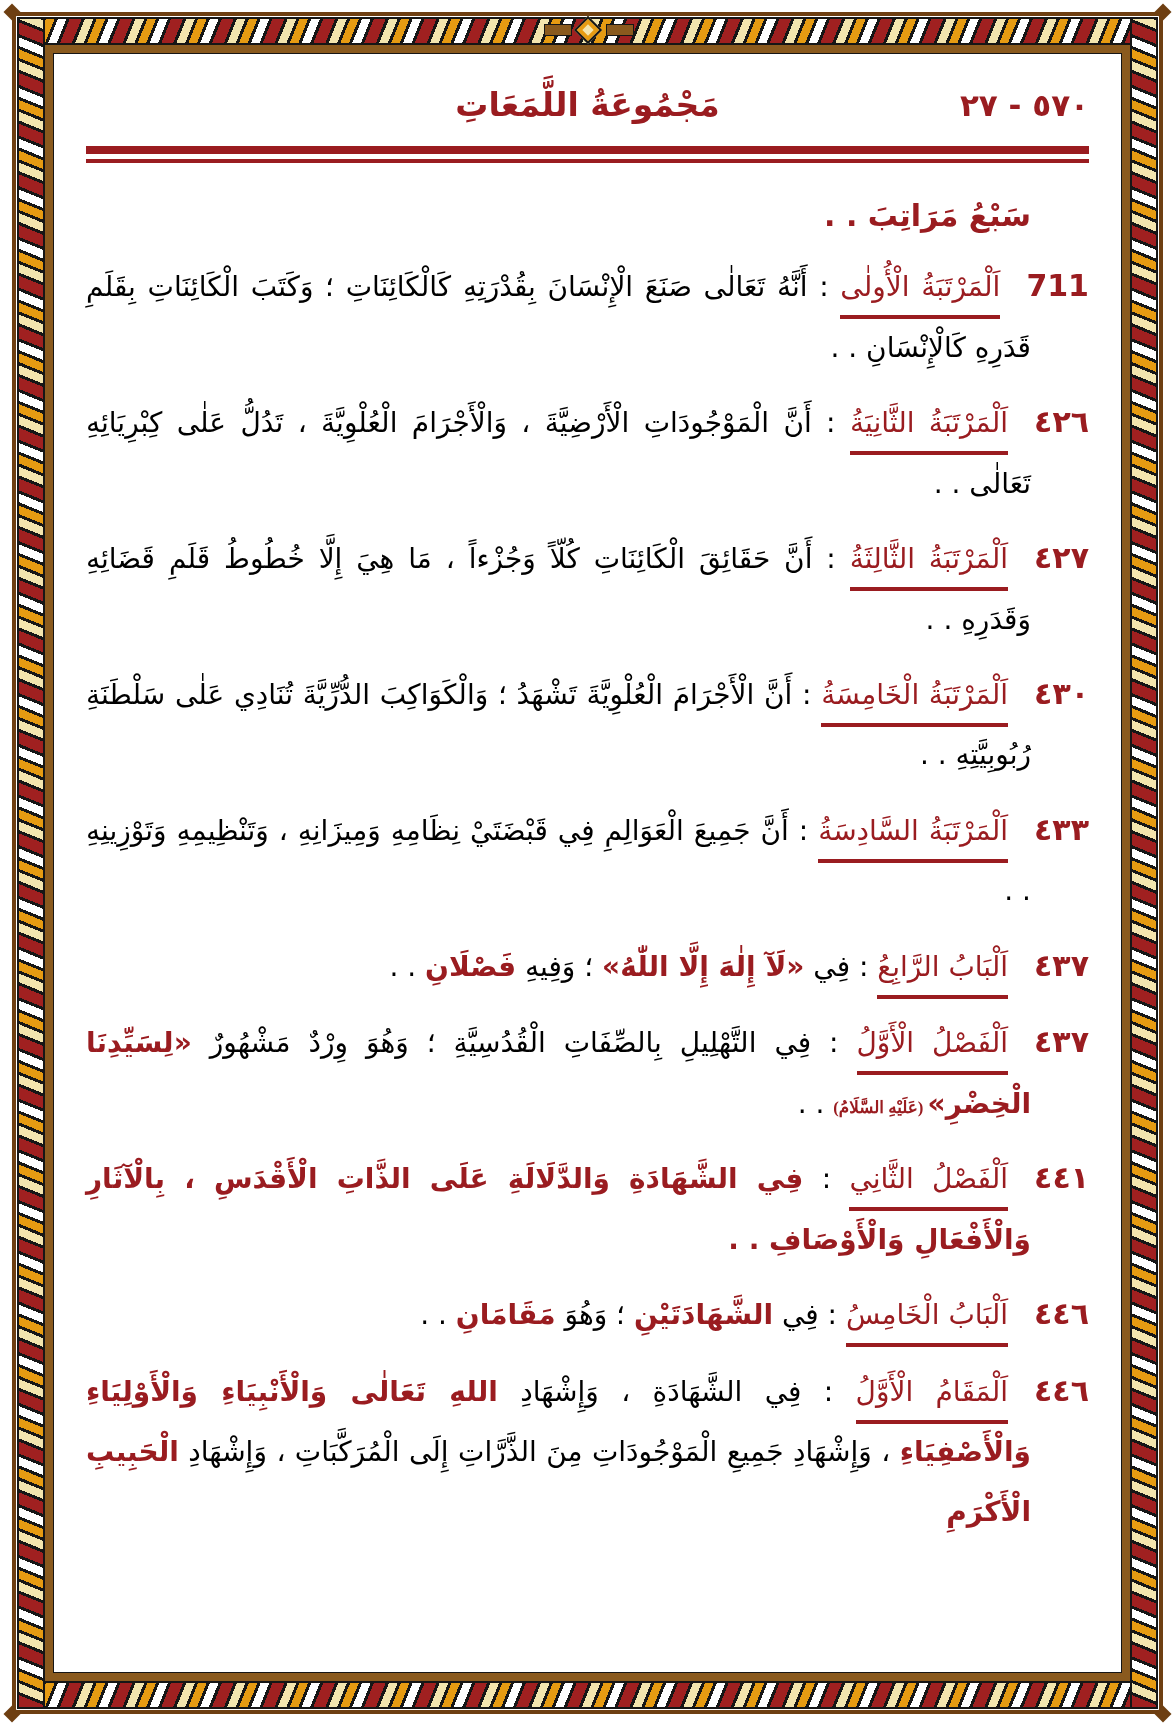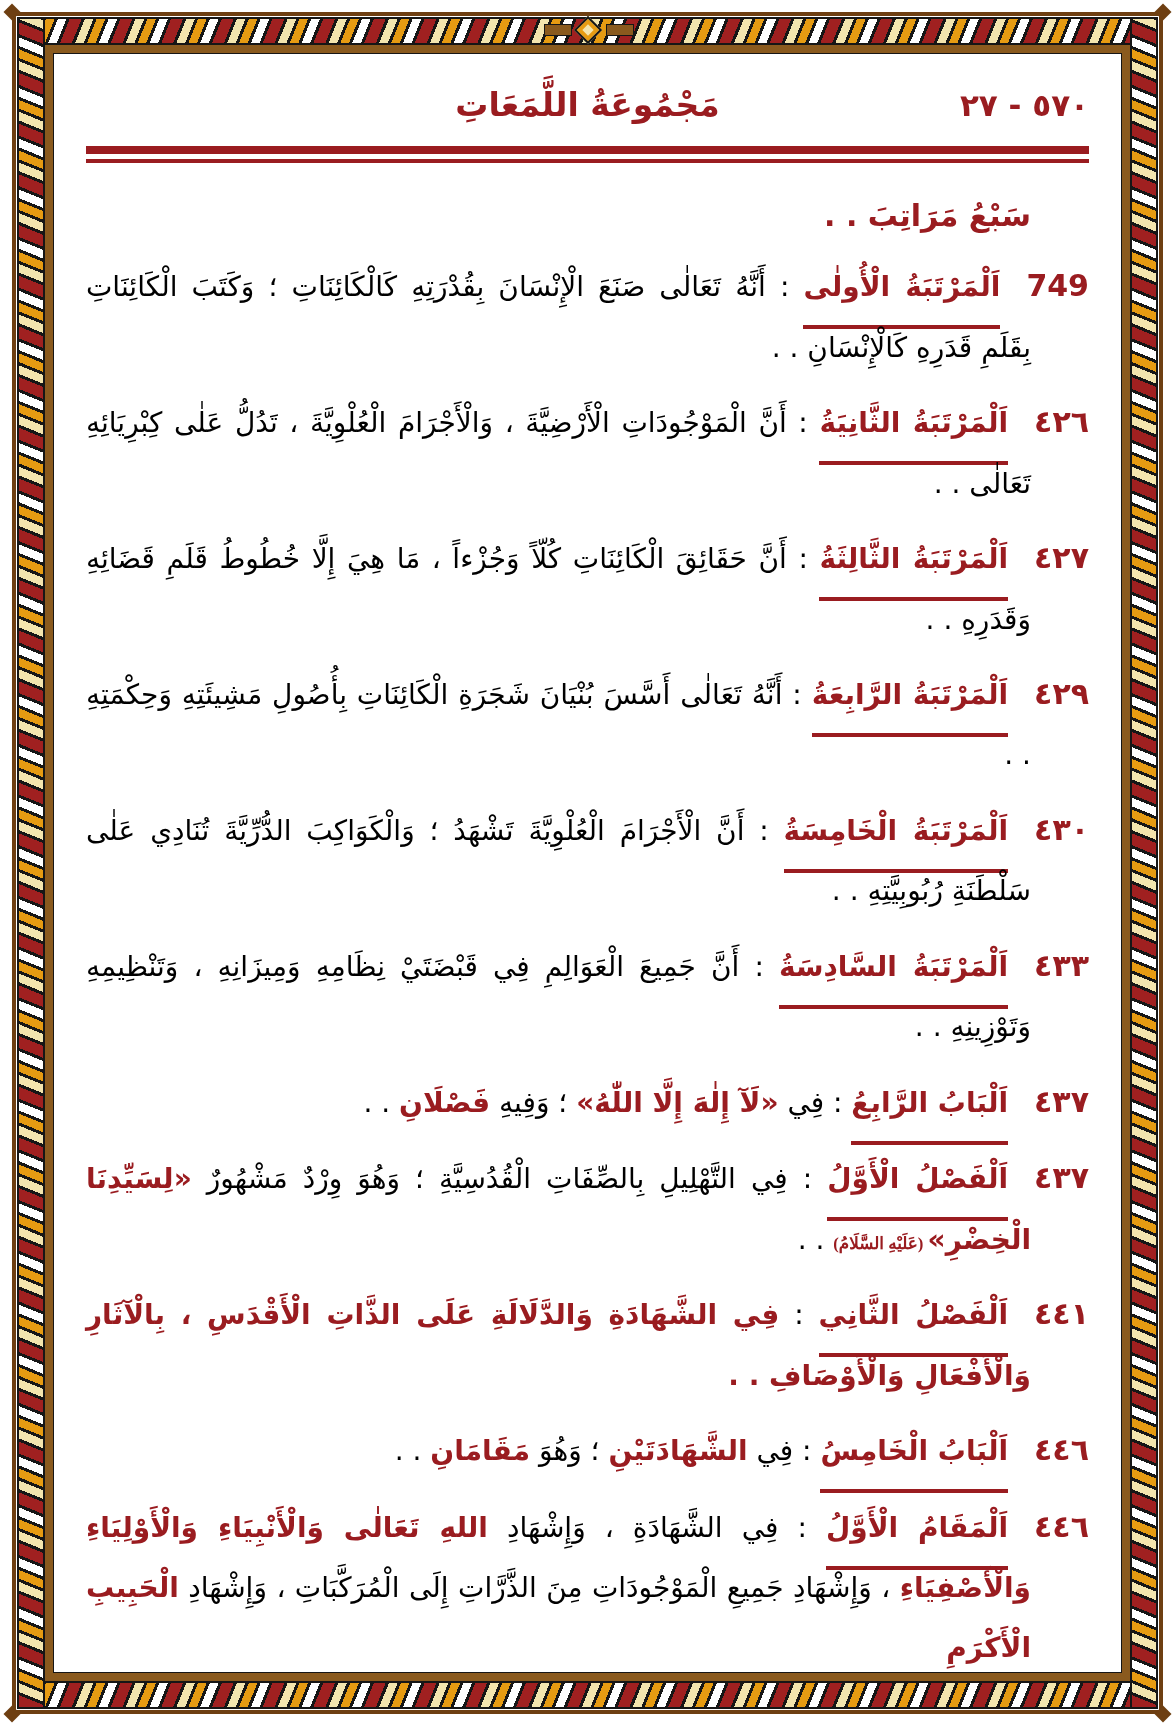--- a/index.html
+++ b/index.html
@@ -111,23 +111,23 @@
     padding-right:58px;
     text-indent:-58px;          
     margin-bottom:13px;
   }
   .num{
     color:var(--red);font-weight:bold;font-size:30px;
     margin-left:26px;
     white-space:nowrap;
   }
   .hd{
-    color:var(--red);font-weight:bold;
+    color:var(--red);font-weight:normal;
     border-bottom:4px solid var(--red);
-    padding-bottom:22px;
+    padding-bottom:12px;
   }
   .sep{color:var(--ink);}
   .seg.black{color:var(--ink);}
   .seg.red{color:var(--red);font-weight:bold;}
   .seg.sal{
     color:var(--red);font-weight:bold;
     font-size:0.60em;
     font-family:Liberation Serif, serif;
   }
 </style>
@@ -156,24 +156,23 @@
       <div class="pnum">٥٧٠ - ٢٧</div>
       <div class="ttl">مَجْمُوعَةُ اللَّمَعَاتِ</div>
       <div></div>
     </div>
 
     <div class="rule"></div>
 
     <div class="intro">سَبْعُ مَرَاتِبَ . .</div>
 
     <div class="toc">
-        <div class="entry"><span class="num">749</span><span class="hd">اَلْمَرْتَبَةُ الْأُولٰى</span><span class="sep"> : </span><span class="seg black">أَنَّهُ تَعَالٰى صَنَعَ الْإِنْسَانَ بِقُدْرَتِهِ كَالْكَائِنَاتِ ؛ وَكَتَبَ الْكَائِنَاتِ بِقَلَمِ قَدَرِهِ كَالْإِنْسَانِ . .</span></div>
+        <div class="entry"><span class="num">711</span><span class="hd">اَلْمَرْتَبَةُ الْأُولٰى</span><span class="sep"> : </span><span class="seg black">أَنَّهُ تَعَالٰى صَنَعَ الْإِنْسَانَ بِقُدْرَتِهِ كَالْكَائِنَاتِ ؛ وَكَتَبَ الْكَائِنَاتِ بِقَلَمِ قَدَرِهِ كَالْإِنْسَانِ . .</span></div>
         <div class="entry"><span class="num">٤٢٦</span><span class="hd">اَلْمَرْتَبَةُ الثَّانِيَةُ</span><span class="sep"> : </span><span class="seg black">أَنَّ الْمَوْجُودَاتِ الْأَرْضِيَّةَ ، وَالْأَجْرَامَ الْعُلْوِيَّةَ ، تَدُلُّ عَلٰى كِبْرِيَائِهِ تَعَالٰى . .</span></div>
         <div class="entry"><span class="num">٤٢٧</span><span class="hd">اَلْمَرْتَبَةُ الثَّالِثَةُ</span><span class="sep"> : </span><span class="seg black">أَنَّ حَقَائِقَ الْكَائِنَاتِ كُلّاً وَجُزْءاً ، مَا هِيَ إِلَّا خُطُوطُ قَلَمِ قَضَائِهِ وَقَدَرِهِ . .</span></div>
-        <div class="entry"><span class="num">٤٢٩</span><span class="hd">اَلْمَرْتَبَةُ الرَّابِعَةُ</span><span class="sep"> : </span><span class="seg black">أَنَّهُ تَعَالٰى أَسَّسَ بُنْيَانَ شَجَرَةِ الْكَائِنَاتِ بِأُصُولِ مَشِيئَتِهِ وَحِكْمَتِهِ . .</span></div>
         <div class="entry"><span class="num">٤٣٠</span><span class="hd">اَلْمَرْتَبَةُ الْخَامِسَةُ</span><span class="sep"> : </span><span class="seg black">أَنَّ الْأَجْرَامَ الْعُلْوِيَّةَ تَشْهَدُ ؛ وَالْكَوَاكِبَ الدُّرِّيَّةَ تُنَادِي عَلٰى سَلْطَنَةِ رُبُوبِيَّتِهِ . .</span></div>
         <div class="entry"><span class="num">٤٣٣</span><span class="hd">اَلْمَرْتَبَةُ السَّادِسَةُ</span><span class="sep"> : </span><span class="seg black">أَنَّ جَمِيعَ الْعَوَالِمِ فِي قَبْضَتَيْ نِظَامِهِ وَمِيزَانِهِ ، وَتَنْظِيمِهِ وَتَوْزِينِهِ . .</span></div>
         <div class="entry"><span class="num">٤٣٧</span><span class="hd">اَلْبَابُ الرَّابِعُ</span><span class="sep"> : </span><span class="seg black">فِي </span><span class="seg red">«لَآ إِلٰهَ إِلَّا اللّٰهُ»</span><span class="seg black"> ؛ وَفِيهِ </span><span class="seg red">فَصْلَانِ</span><span class="seg black"> . .</span></div>
         <div class="entry"><span class="num">٤٣٧</span><span class="hd">اَلْفَصْلُ الْأَوَّلُ</span><span class="sep"> : </span><span class="seg black">فِي التَّهْلِيلِ بِالصِّفَاتِ الْقُدُسِيَّةِ ؛ وَهُوَ وِرْدٌ مَشْهُورٌ </span><span class="seg red">«لِسَيِّدِنَا الْخِضْرِ»</span><span class="seg sal"> (عَلَيْهِ السَّلَامُ)</span><span class="seg black"> . .</span></div>
         <div class="entry"><span class="num">٤٤١</span><span class="hd">اَلْفَصْلُ الثَّانِي</span><span class="sep"> : </span><span class="seg red">فِي الشَّهَادَةِ وَالدَّلَالَةِ عَلَى الذَّاتِ الْأَقْدَسِ ، بِالْآثَارِ وَالْأَفْعَالِ وَالْأَوْصَافِ . .</span></div>
         <div class="entry"><span class="num">٤٤٦</span><span class="hd">اَلْبَابُ الْخَامِسُ</span><span class="sep"> : </span><span class="seg black">فِي </span><span class="seg red">الشَّهَادَتَيْنِ</span><span class="seg black"> ؛ وَهُوَ </span><span class="seg red">مَقَامَانِ</span><span class="seg black"> . .</span></div>
         <div class="entry"><span class="num">٤٤٦</span><span class="hd">اَلْمَقَامُ الْأَوَّلُ</span><span class="sep"> : </span><span class="seg black">فِي الشَّهَادَةِ ، وَإِشْهَادِ </span><span class="seg red">اللهِ تَعَالٰى وَالْأَنْبِيَاءِ وَالْأَوْلِيَاءِ وَالْأَصْفِيَاءِ</span><span class="seg black"> ، وَإِشْهَادِ جَمِيعِ الْمَوْجُودَاتِ مِنَ الذَّرَّاتِ إِلَى الْمُرَكَّبَاتِ ، وَإِشْهَادِ </span><span class="seg red">الْحَبِيبِ الْأَكْرَمِ</span></div>
       </div>
 
   </div>

